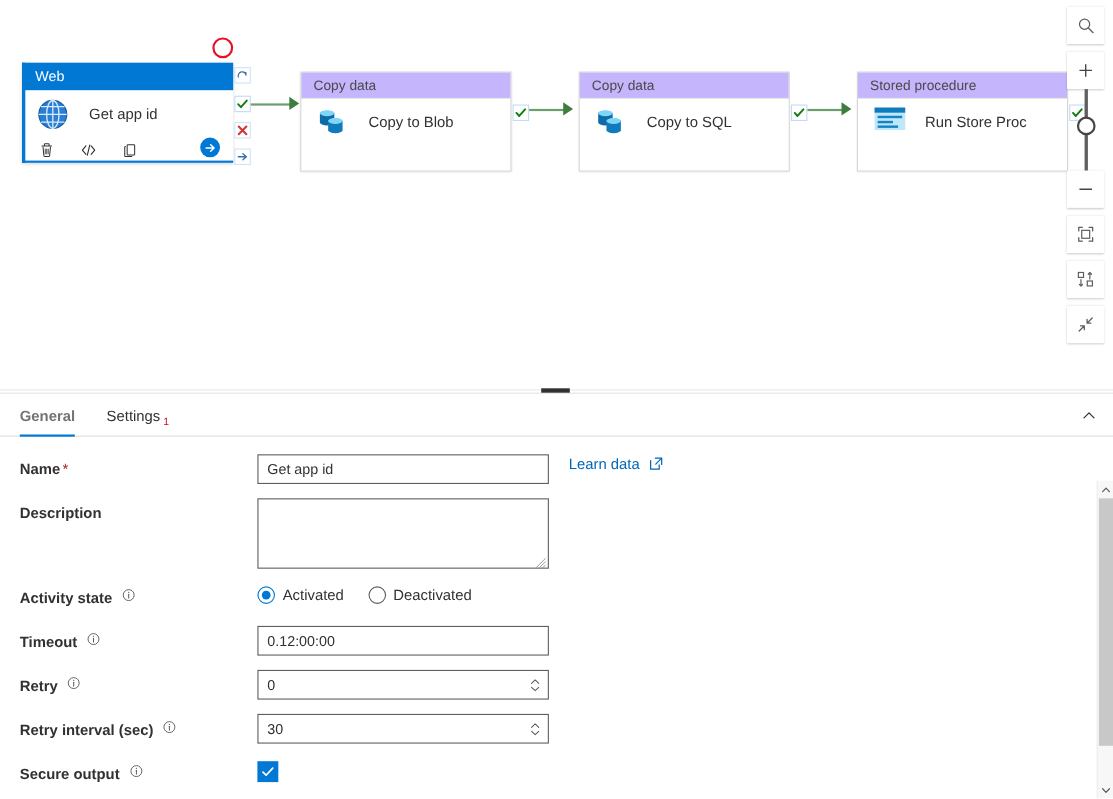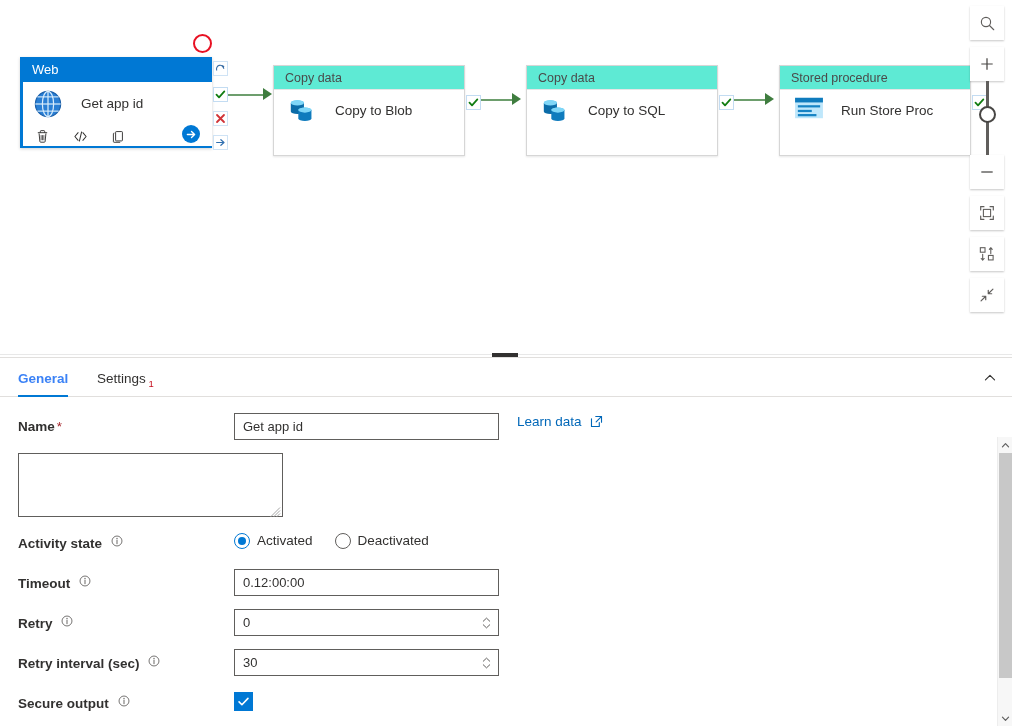--- a/index.html
+++ b/index.html
@@ -27,21 +27,21 @@
   
   .activity {
     position: absolute;
     width: 192px; height: 91px;
     background: #ffffff;
     border: 1px solid #d6d6d6;
     box-shadow: 0 1px 2px rgba(0,0,0,0.10);
   }
   .activity .card-header {
     height: 24px;
-    background: #5eead4;
+    background: #c4b5fd;
     border-bottom: 1px solid #e6e6e6;
     padding: 3px 0 0 11px;
     font-size: 12.5px;
     color: #4a4a4a;
     line-height: 19px;
     white-space: nowrap;
     overflow: hidden;
   }
   .activity .card-body {
     display: flex;
@@ -227,21 +227,21 @@
     display: inline-block;
     position: relative;
     height: 39px;
     line-height: 41px;
     margin-right: 25px;
     font-size: 13.5px;
     color: #323130;
     cursor: pointer;
     vertical-align: top;
   }
-  .tab.active { font-weight: bold; color: #3b82f6; }
+  .tab.active { font-weight: bold; color: #737373; }
   .tab.active::after {
     content: "";
     position: absolute;
     left: 0; bottom: 0;
     width: 100%; height: 2px;
     background: #0078d4;
   }
   .tab-badge {
     position: absolute;
     top: 5px; right: -8px;
@@ -627,20 +627,21 @@
                 <path d="M1.6 4 V12.4 H10 V8.2" stroke="#0067b8" stroke-width="1.2" fill="none" stroke-linecap="round" stroke-linejoin="round"></path>
                 <path d="M6.2 1.6 H12.4 V7.8" stroke="#0067b8" stroke-width="1.2" fill="none" stroke-linecap="round" stroke-linejoin="round"></path>
                 <path d="M12.2 1.8 L6.6 7.4" stroke="#0067b8" stroke-width="1.2" stroke-linecap="round"></path>
               </svg>
             </span>
           </span>
         </div>
       </div>
 
       <div class="frow tall">
+        <div class="flabel">Description</div>
         <div class="fcontrol">
           <textarea class="ta" style=""></textarea>
           <span class="ta-grip">
             <svg width="12" height="12" viewBox="0 0 12 12">
               <path d="M11 4.5 L4.5 11 M11 7.5 L7.5 11 M11 1.5 L1.5 11" stroke="#9a9a9a" stroke-width="0.9"></path>
             </svg>
           </span>
         </div>
       </div>
 

